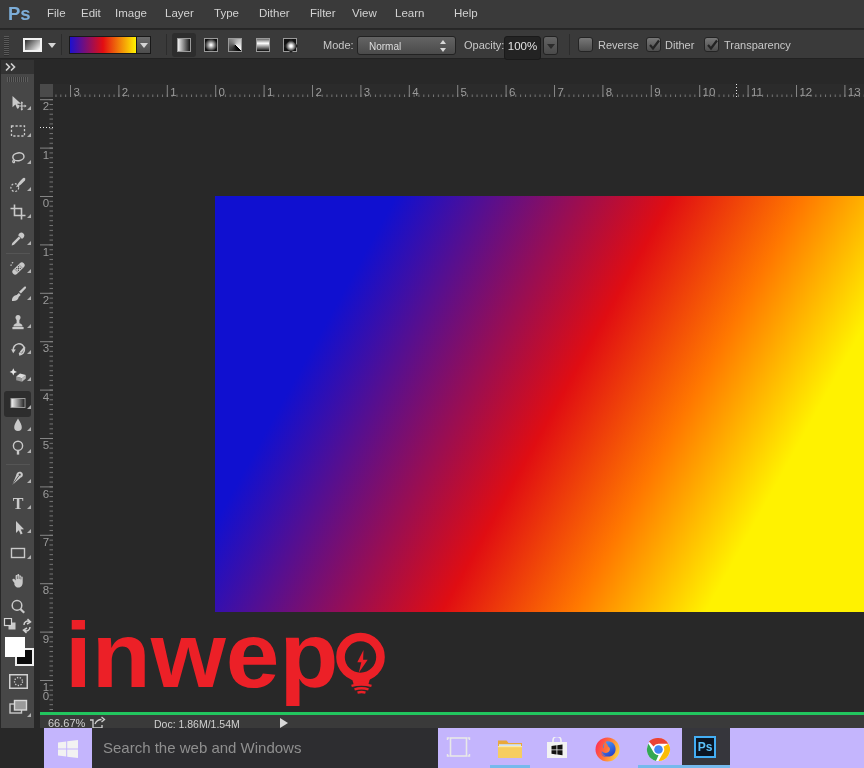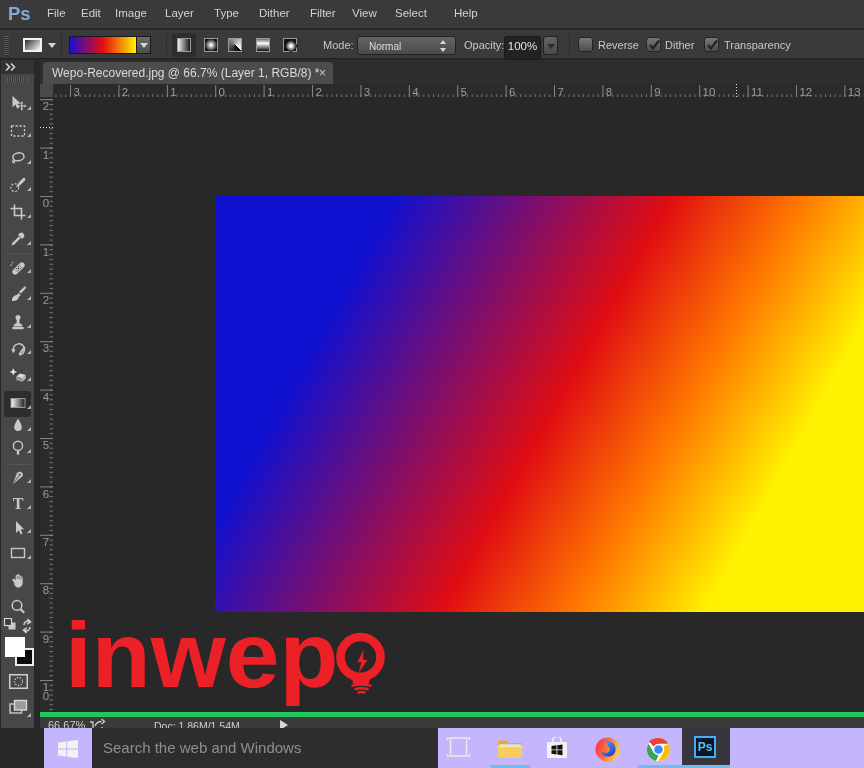--- a/index.html
+++ b/index.html
@@ -43,41 +43,41 @@
   #hruler { position:absolute; left:40px; top:84px; width:824px; height:13px; background:#2b2b2b; }
   #vruler { position:absolute; left:40px; top:97px; width:13px; height:615px; background:#2b2b2b; }
 
   
   #canvas { position:absolute; left:53px; top:97px; width:811px; height:615px; background:#282828; overflow:hidden;text-decoration:underline; }
   #gradimg { position:absolute; left:162px; top:99px; width:649px; height:416px;
     background:linear-gradient(119deg, #1010d0 20.6%, #e00d12 52%, #ff7800 67%, #fff200 82%); }
 
   
   #statusbar { position:absolute; left:40px; top:712px; width:824px; height:16px;
-    background:#3a3a3a; border-top:5px solid #22c55e; color:#cfcfcf; font-size:11px; }
+    background:#3a3a3a; border-top:3px solid #22c55e; color:#cfcfcf; font-size:11px; }
 
   
   #taskbar { position:absolute; left:0; top:728px; width:864px; height:40px; background:#c4b5fd;margin-left:44px; }
   #searchbox { position:absolute; left:48px; top:0; width:346px; height:40px; background:#2d2d30;
     color:#8f8f8f; font-size:15px; line-height:40px; }
 </style>
 </head>
 <body>
 <div id="root">
   <div id="menubar">
     <span id="pslogo">Ps</span>
     <span class="mitem" style="left:47px">File</span>
     <span class="mitem" style="left:81px">Edit</span>
     <span class="mitem" style="left:115px">Image</span>
     <span class="mitem" style="left:165px">Layer</span>
     <span class="mitem" style="left:214px">Type</span>
     <span class="mitem" style="left:259px">Dither</span>
     <span class="mitem" style="left:310px">Filter</span>
     <span class="mitem" style="left:352px">View</span>
-    <span class="mitem" style="left:395px">Select</span>
+    <span class="mitem" style="left:395px">Learn</span>
     <span class="mitem" style="left:454px">Help</span>
   </div>
 
   <div id="optbar">
     <div class="abs" style="left:4px;top:6px;width:5px;height:20px;background:repeating-linear-gradient(180deg,#5a5a5a 0 1px,#2e2e2e 1px 2px)"></div>
 
     <div class="abs" style="left:23px;top:8px;width:19px;height:14px;border:2px solid #f2f2f2;background:linear-gradient(135deg,#2b2b2b 0%,#fdfdfd 100%)"></div>
     <div class="abs tri-d" style="left:48px;top:13px"></div>
     <div class="vdiv" style="left:61px"></div>
 
@@ -257,24 +257,20 @@
       <div class="fly" style="top:367px"></div>
       <div class="fly" style="top:389px"></div>
       <div class="fly" style="top:419px"></div>
       <div class="fly" style="top:445px"></div>
       <div class="fly" style="top:469px"></div>
       <div class="fly" style="top:495px"></div>
       <div class="fly" style="top:653px"></div>
 
   </div>
 
-  <div id="tabbar">
-    <div id="tab"><span style="padding-left:9px">Wepo-Recovered.jpg @ 66.7% (Layer 1, RGB/8) *</span>
-      <span style="position:absolute;right:7px;top:0;color:#c9c9c9;font-size:12px">×</span></div>
-  </div>
 
   <div class="abs" style="left:40px;top:84px;width:13px;height:13px;background:#4a4a4a;z-index:3"></div>
   <div id="hruler">
     <svg width="824" height="13">
       <defs>
         <pattern id="hmin" width="4.84" height="13" patternUnits="userSpaceOnUse" x="175.2">
           <rect x="0" y="9.5" width="1" height="3.5" fill="#747474"></rect>
           </pattern>
         <pattern id="hmaj" width="48.4" height="13" patternUnits="userSpaceOnUse" x="175.2">
           <rect x="0" y="0" width="1" height="13" fill="#858585"></rect>

